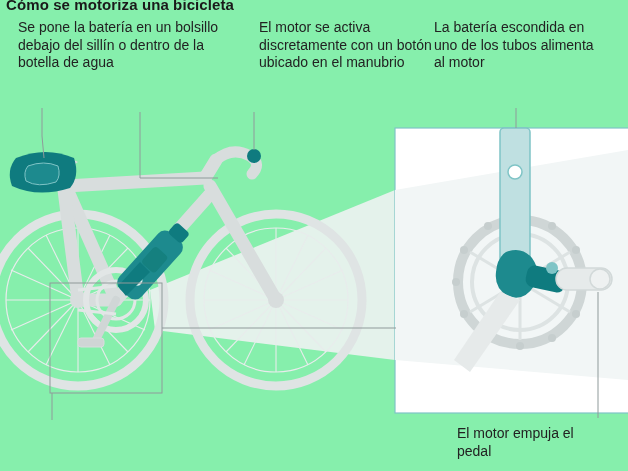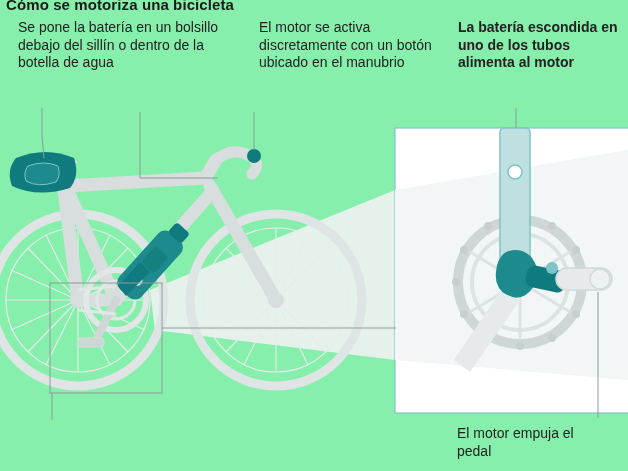--- a/index.html
+++ b/index.html
@@ -38,24 +38,23 @@
     top: 19px;
     width: 218px;
   }
   #cap-motor-button {
     left: 248px;
     top: 19px;
     width: 190px;
     margin-left: 11px;
   }
   #cap-battery-tube {
-    left: 458px;
+    left: 434px;
     top: 19px;
     width: 165px;
-    font-weight: bold;
   }
   #cap-motor-lower {
     left: 16px;
     top: 425px;
     width: 400px;
   }
   #cap-motor-pedal {
     left: 457px;
     top: 425px;
     width: 140px;

